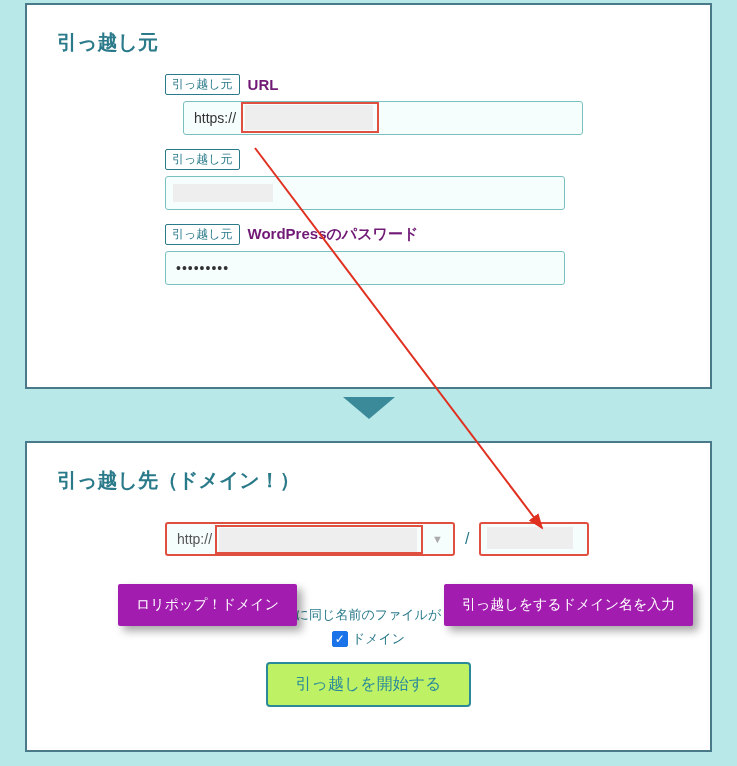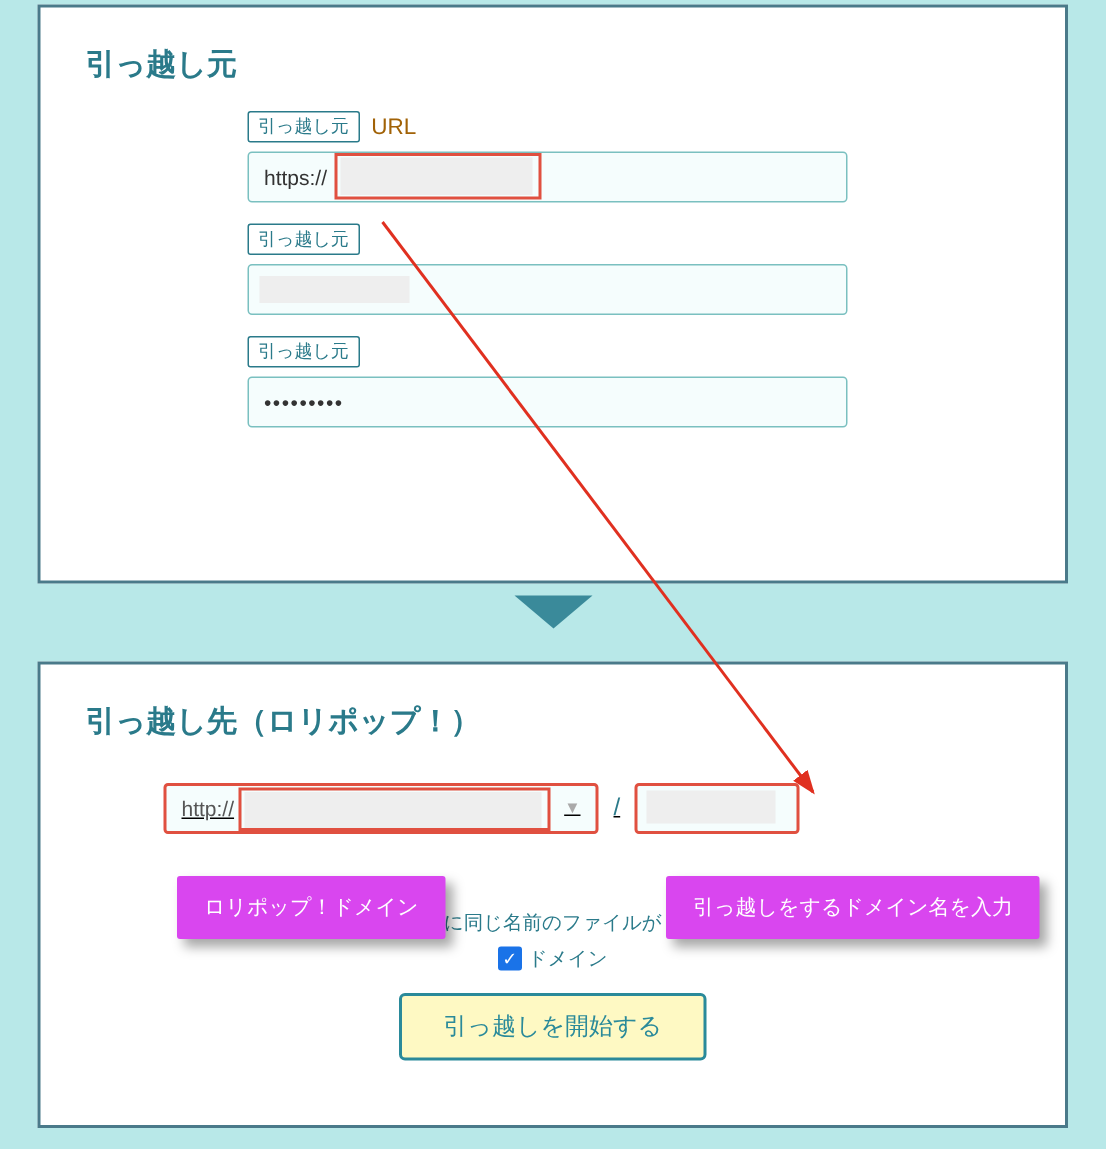--- a/index.html
+++ b/index.html
@@ -30,23 +30,23 @@
   .field-label-row { display: flex; align-items: center; gap: 8px; margin-bottom: 6px; }
   .tag {
     border: 1px solid #2a7a8a;
     color: #2a7a8a;
     font-size: 12px;
     padding: 1px 6px;
     border-radius: 2px;
     background: #fff;
   }
   .field-label {
-    color: #a16207;
+    color: #701a75;
     font-size: 15px;
-    font-weight: normal;
+    font-weight: bold;
   }
   .text-input {
     width: 400px;
     height: 34px;
     border: 1px solid #7ac0c0;
     border-radius: 3px;
     padding: 4px 10px;
     font-size: 14px;
     background: #f5fdfd;
     color: #333;
@@ -61,24 +61,23 @@
     width: 0; height: 0;
     border-left: 26px solid transparent;
     border-right: 26px solid transparent;
     border-top: 22px solid #3a8a9a;
     display: inline-block;
   }
   .dest-row {
     display: flex;
     align-items: center;
     gap: 8px;
-    margin-left: 52px;
+    margin-left: 108px;
     margin-top: 28px;
     position: relative;
-    text-decoration: underline;
   }
   .select-domain {
     width: 290px;
     height: 34px;
     border: 1px solid #7ac0c0;
     border-radius: 3px;
     background: #f5fdfd;
     padding: 4px 10px;
     font-size: 14px;
     color: #555;
@@ -97,21 +96,21 @@
   }
   .highlight-red {
     border: 2px solid #e05040 !important;
   }
   .red-box-overlay {
     position: absolute;
     border: 2px solid #e05040;
     pointer-events: none;
   }
   .callout {
-    background: #d946ef;
+    background: #a21caf;
     color: #fff;
     font-size: 14px;
     padding: 12px 18px;
     border-radius: 2px;
     box-shadow: 5px 5px 8px rgba(0,0,0,0.35);
     position: absolute;
     white-space: nowrap;
   }
   .callout-left { left: 118px; top: 584px; }
   .callout-right { left: 444px; top: 584px; }
@@ -135,21 +134,21 @@
     align-items: center;
     justify-content: center;
     color: #fff;
     font-size: 12px;
     line-height: 1;
   }
   .start-btn {
     display: block;
     margin: 14px auto 0 auto;
     border: 2px solid #2a8a9a;
-    background: #fef9c3;
+    background: #bef264;
     color: #2a8a9a;
     font-size: 16px;
     padding: 10px 28px;
     border-radius: 4px;
     cursor: pointer;
   }
   .arrow-svg {
     position: absolute;
     left: 0; top: 0;
     width: 737px; height: 766px;
@@ -164,51 +163,52 @@
 <body>
 
 <div class="panel panel-source">
   <div class="panel-title">引っ越し元</div>
 
   <div class="field-block">
     <div class="field-label-row">
       <span class="tag">引っ越し元</span>
       <span class="field-label">URL</span>
     </div>
-    <div style="position:relative;">
+    <div style="position:relative;margin-left:18px;">
       <input class="text-input" type="text" value="https://" style="">
       <div class="redact" style="left:62px; top:4px; width:128px; height:25px;"></div>
       <div class="red-box-overlay" style="left:58px; top:1px; width:138px; height:31px;"></div>
     </div>
   </div>
 
   <div class="field-block">
     <div class="field-label-row">
       <span class="tag">引っ越し元</span>
     </div>
     <div style="position:relative;">
       <input class="text-input" type="text" value="" style="">
       <div class="redact" style="left:8px; top:8px; width:100px; height:18px;"></div>
     </div>
   </div>
 
   <div class="field-block">
     <div class="field-label-row">
       <span class="tag">引っ越し元</span>
+      <span class="field-label">WordPressのパスワード</span>
     </div>
     <input class="text-input pw" type="text" value="•••••••••" style="">
   </div>
 </div>
 
 <div class="arrow-down-wrap">
   <span class="arrow-down"></span>
 </div>
 
 <div class="panel panel-dest">
-  <div class="panel-title">引っ越し先（ロリポップ！）</div>
+  <div class="panel-title">引っ越し先（ドメイン！）</div>
 
   <div class="dest-row">
     <div class="select-domain highlight-red" style="position:relative;">
       <span>http://</span>
       <div class="redact" style="left:52px; top:4px; width:198px; height:24px;"></div>
       <div class="red-box-overlay" style="left:48px; top:1px; width:208px; height:29px; border-width:2px;"></div>
       <span class="select-caret">▼</span>
     </div>
     <span class="slash">/</span>
     <div style="position:relative;">

